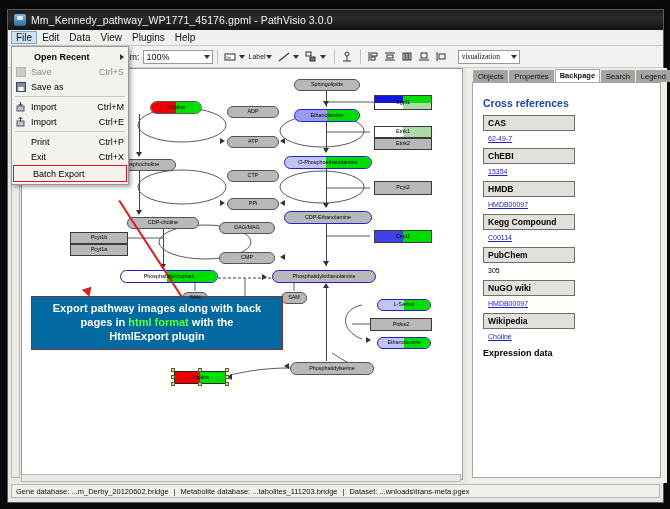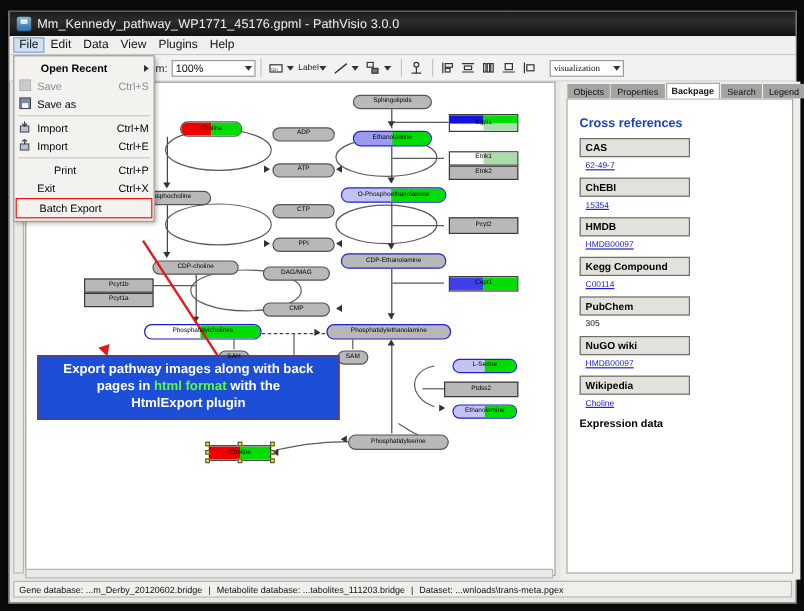--- a/index.html
+++ b/index.html
@@ -65,21 +65,21 @@
   .arrowhead{position:absolute;width:0;height:0;}
   .ah-down{border-left:3.5px solid transparent;border-right:3.5px solid transparent;border-top:5px solid #333;}
   .ah-left{border-top:3.5px solid transparent;border-bottom:3.5px solid transparent;border-right:5px solid #333;}
   .ah-right{border-top:3.5px solid transparent;border-bottom:3.5px solid transparent;border-left:5px solid #333;}
   .ah-up{border-left:3.5px solid transparent;border-right:3.5px solid transparent;border-bottom:5px solid #333;}
 
   
   .handle{position:absolute;width:4px;height:4px;background:#ffee00;border:1px solid #555;box-sizing:border-box;}
 
   
-  .callout{position:absolute;background:#1d4ed8;border:1px solid #7e3333;color:#fff;
+  .callout{position:absolute;background:#0369a1;border:1px solid #7e3333;color:#fff;
            font-weight:bold;font-size:11px;text-align:center;line-height:1.25;
            display:flex;align-items:center;justify-content:center;padding:17px 6px;box-sizing:border-box;}
   .callout .hl{color:#5aff3a;text-align:right;}
   .redarrow{position:absolute;background:#e01b1b;transform-origin:0 0;height:2px;}
   .redhead{position:absolute;width:0;height:0;border-left:5px solid transparent;
            border-right:5px solid transparent;border-top:9px solid #e01b1b;}
 
   
   .sidepanel{position:absolute;left:459px;top:58px;width:200px;height:415px;background:#efeeea;}
   .tabrow{position:absolute;left:0;top:0;width:100%;height:14px;display:flex;align-items:flex-end;
@@ -489,21 +489,21 @@
           <svg width="9" height="10">
               <rect x="1" y="4" width="7" height="5" fill="#b9c4d0" stroke="#556"></rect>
               <path d="M4.5 4 v-3 M2.5 2 l2 -2 l2 2" stroke="#334" fill="none"></path>
             </svg></span>
         <span style="font-size:9px;flex:1;margin-left:3px;">Import</span>
         <span style="font-size:9px;">Ctrl+E</span>
       </div>
       <div style="height:1px;background:#c9c8c4;margin:2px 3px;"></div>
       <div style="display:flex;align-items:center;height:15px;padding:0 4px;">
         <span style="width:12px;"></span>
-        <span style="font-size:9px;flex:1;margin-left:17px;">Print</span>
+        <span style="font-size:9px;flex:1;margin-left:3px;">Print</span>
         <span style="font-size:9px;">Ctrl+P</span>
       </div>
       <div style="display:flex;align-items:center;height:15px;padding:0 4px;">
         <span style="width:12px;"></span>
         <span style="font-size:9px;flex:1;margin-left:3px;">Exit</span>
         <span style="font-size:9px;">Ctrl+X</span>
       </div>
       <div style="display:flex;align-items:center;height:15px;padding:0 4px;border:1.6px solid #ee1111;margin:1px 1px 0;">
         <span style="width:12px;"></span>
         <span style="font-size:9px;flex:1;margin-left:3px;">Batch Export</span>

